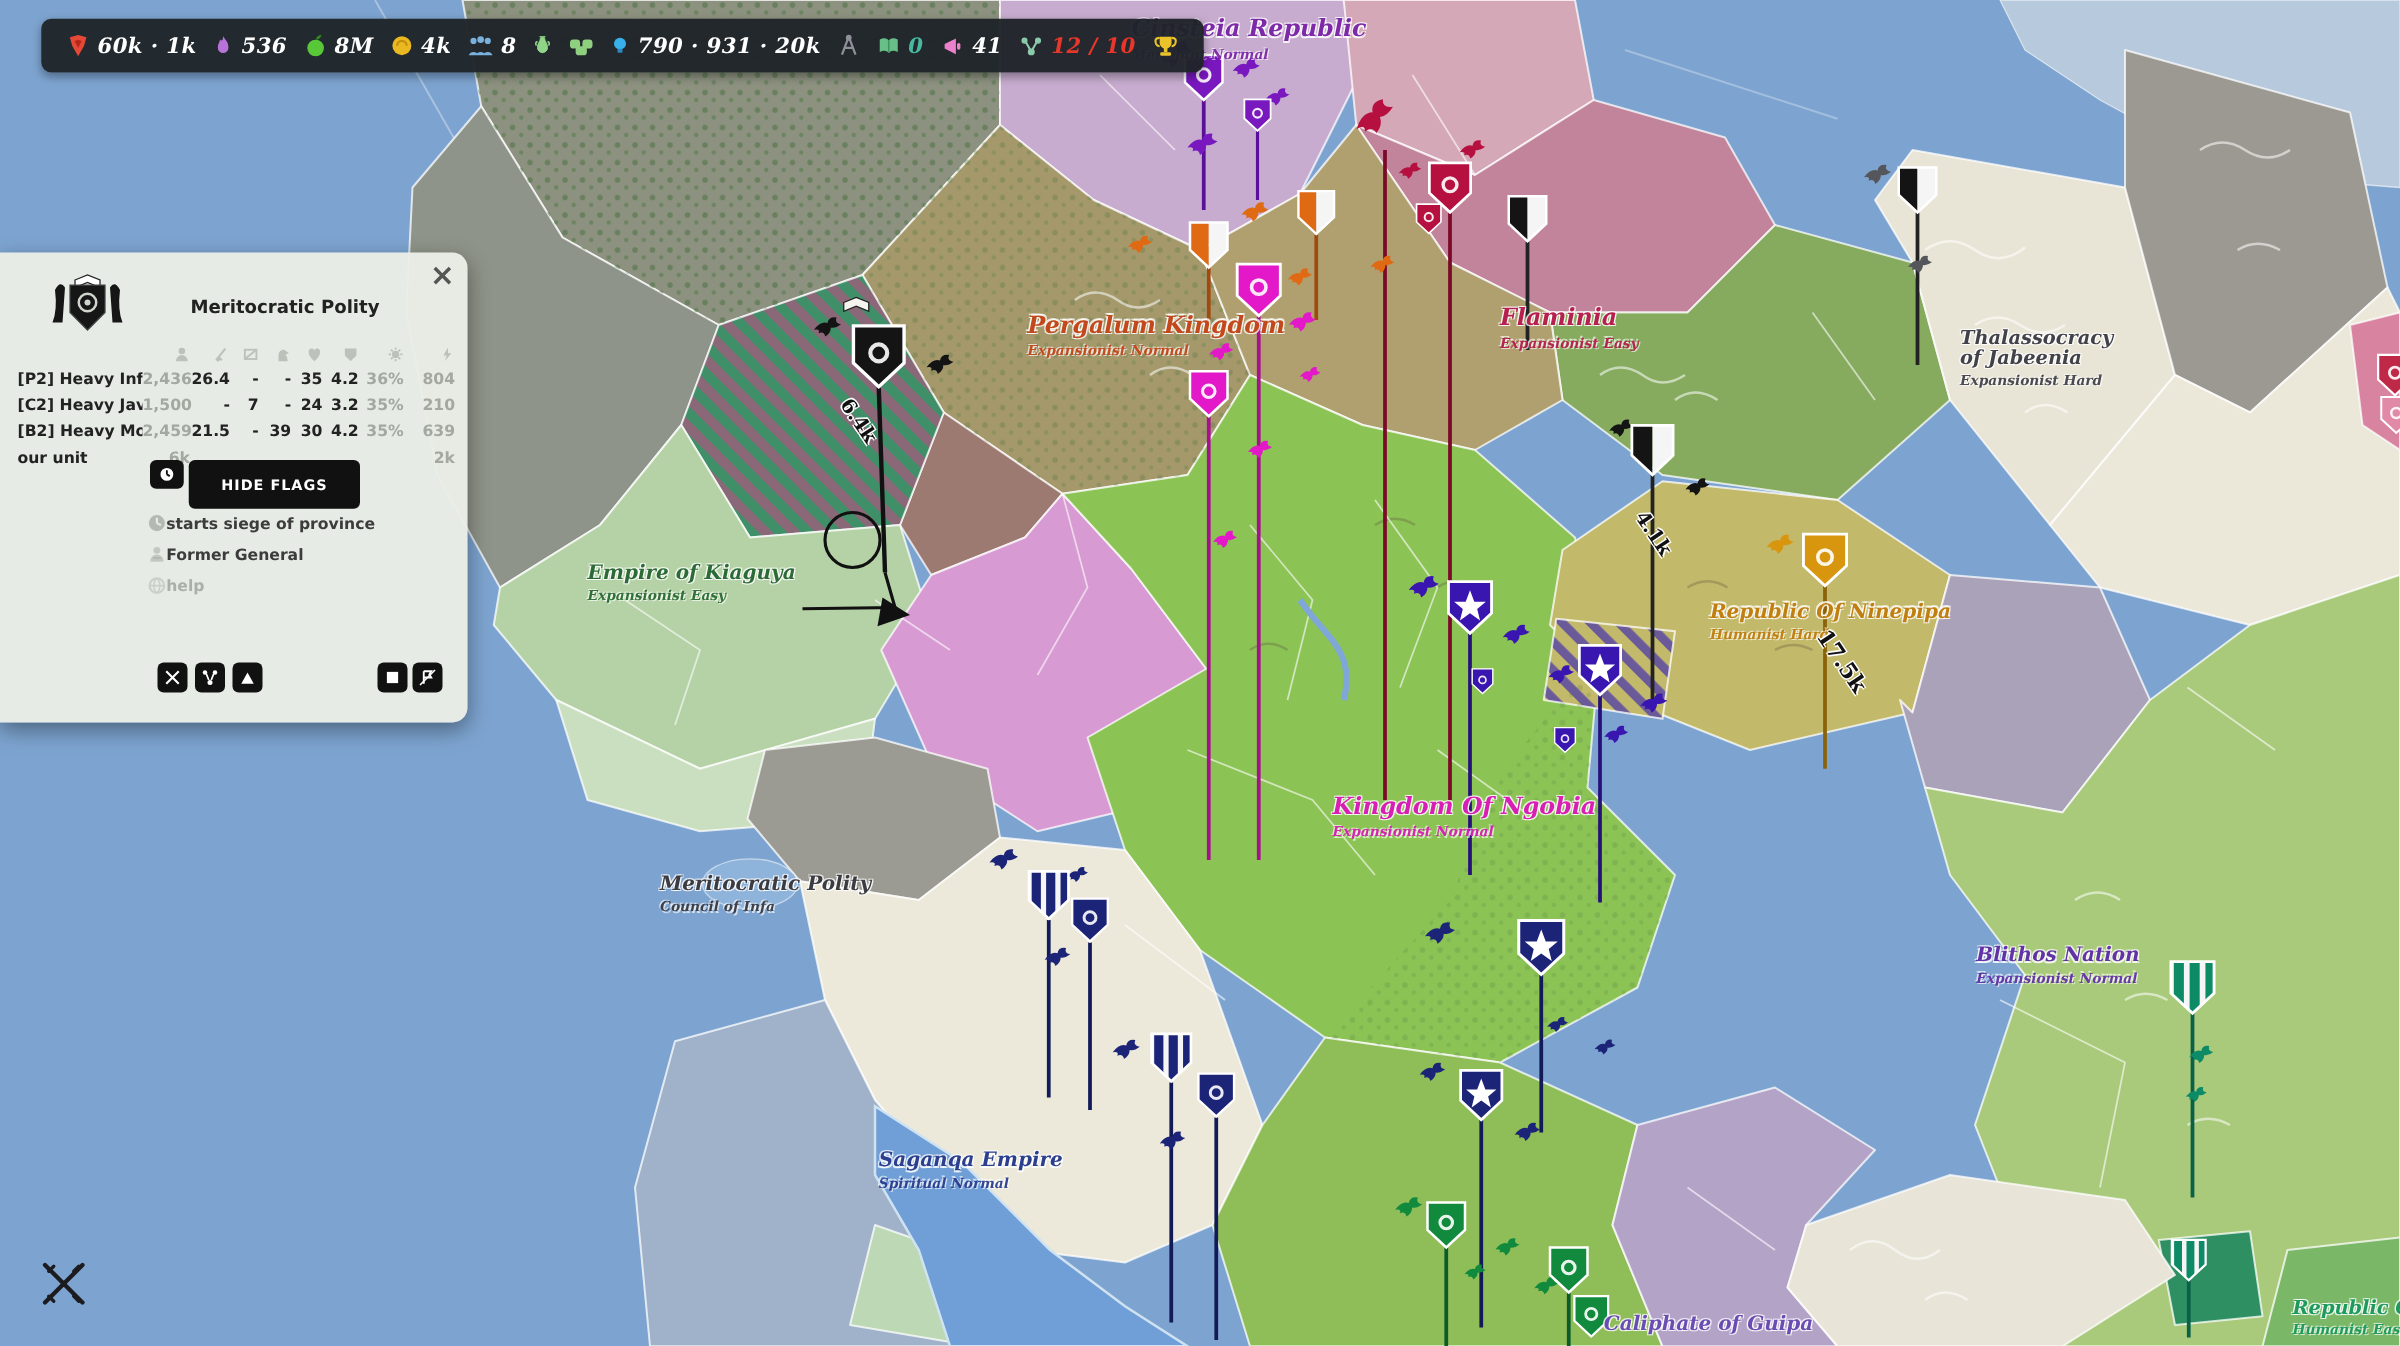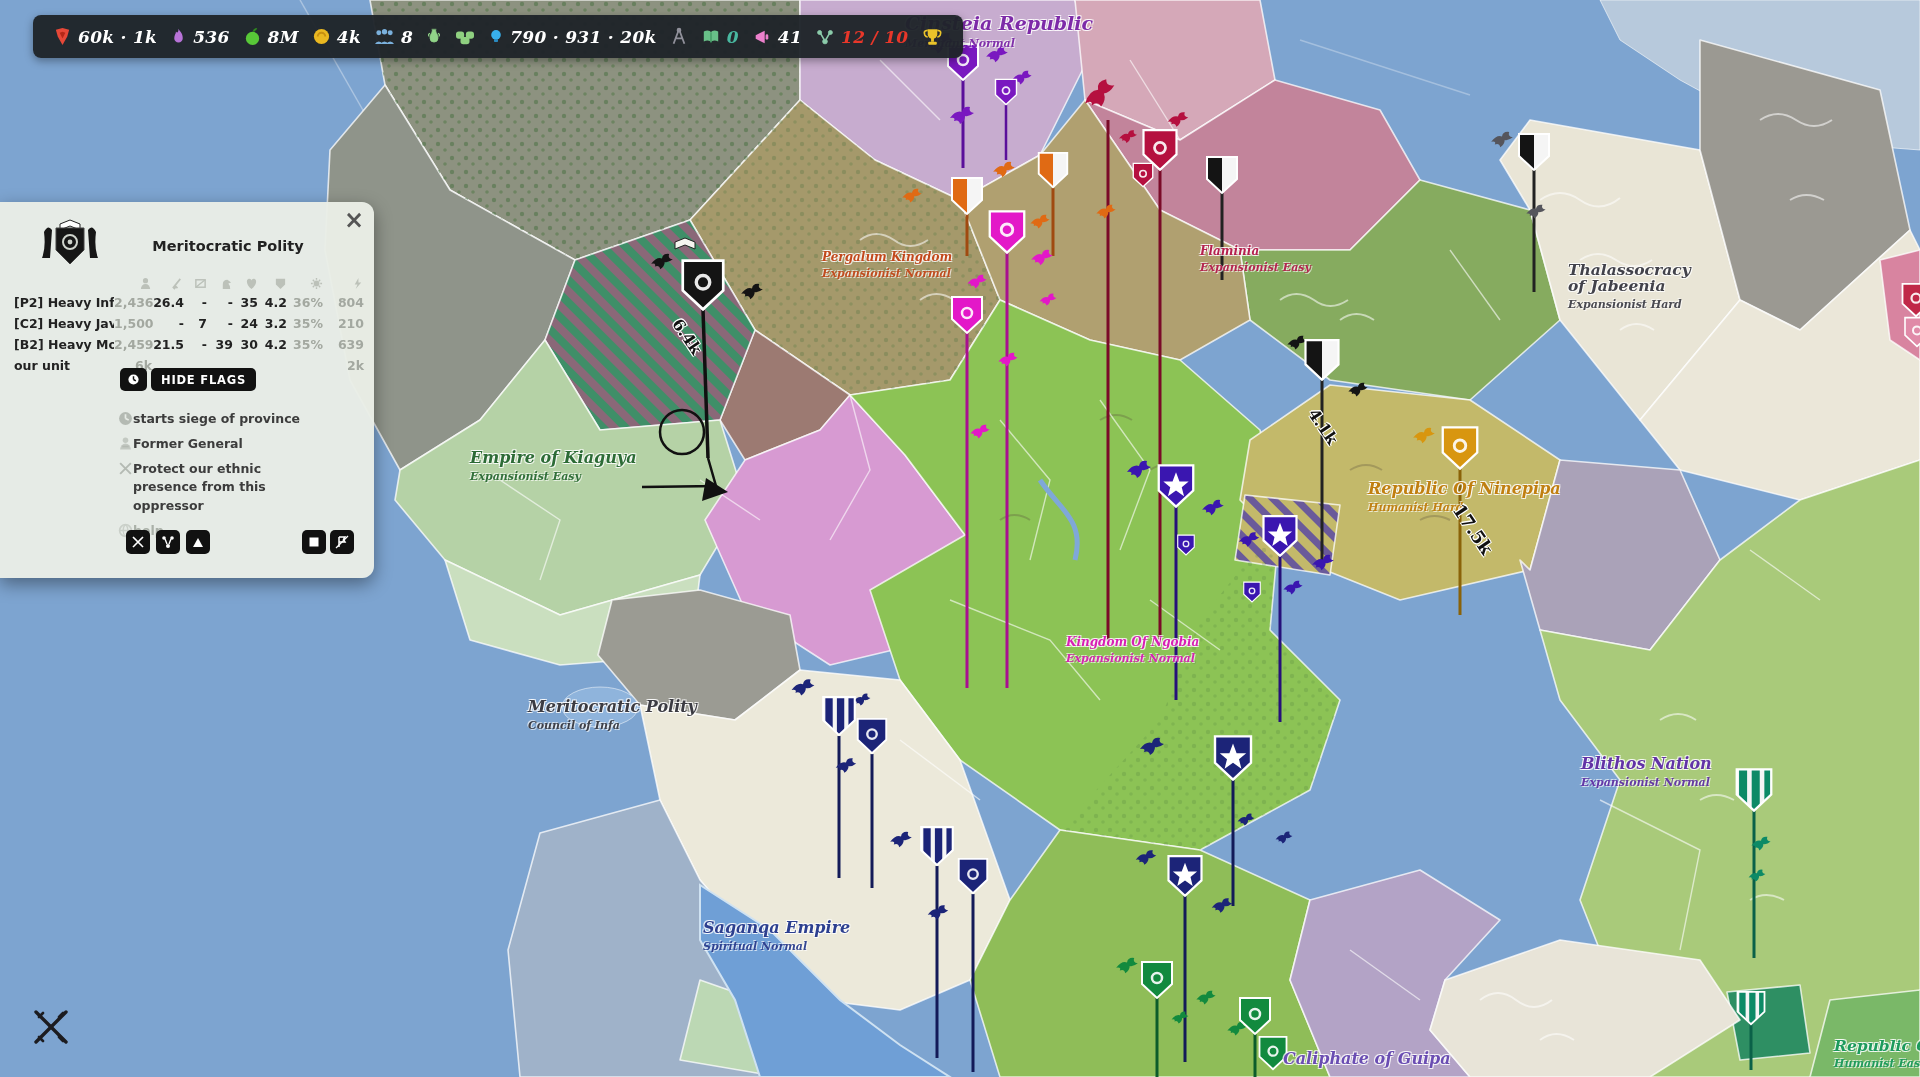--- a/index.html
+++ b/index.html
@@ -5,21 +5,21 @@
   html,body{margin:0;padding:0;}
   body{width:1920px;height:1077px;overflow:hidden;position:relative;
        font-family:"DejaVu Sans",sans-serif;background:#7da4d0;}
 
   
   #map{position:absolute;inset:0;}
 
   
   .nation{position:absolute;white-space:nowrap;pointer-events:none;}
   .nation .nm{font-family:"DejaVu Serif",serif;font-style:italic;font-weight:bold;
-      font-size:12px;line-height:1.05;
+      font-size:19px;line-height:1.05;
       text-shadow:1px 1px 0 rgba(255,255,255,.75),-1px -1px 0 rgba(255,255,255,.75),
                   1px -1px 0 rgba(255,255,255,.75),-1px 1px 0 rgba(255,255,255,.75);}
   .nation .sub{font-family:"DejaVu Serif",serif;font-style:italic;font-weight:bold;
       font-size:11px;margin-top:3px;opacity:.95;
       text-shadow:1px 1px 0 rgba(255,255,255,.7),-1px -1px 0 rgba(255,255,255,.7);}
   .nation.big .nm{font-size:19px;}
   .nation.wrap{white-space:normal;width:140px;margin-left:31px;}
 
   
   .asize{position:absolute;font-family:"DejaVu Serif",serif;font-weight:bold;font-size:16px;color:#111;
@@ -53,21 +53,21 @@
   .urow .c{text-align:right;}
   .urow .nm{text-align:left;overflow:hidden;white-space:nowrap;color:#222;}
   .urow .g{color:#a3a8a0;}
   .uhead{height:18px;}
   .uhead .c{display:flex;justify-content:flex-end;}
   .uhead svg{opacity:.55;}
 
   .pbtn{position:absolute;background:#111;border-radius:5px;display:flex;align-items:center;
       justify-content:center;cursor:pointer;}
   #btn-clock{left:120px;top:166px;width:27px;height:23px;}
-  #btn-hideflags{left:151px;top:166px;height:23px;padding:0 10px;
+  #btn-hideflags{left:151px;top:166px;height:39px;padding:0 26px;
       color:#fff;font-size:11.5px;font-weight:bold;letter-spacing:.8px;}
   .legend{position:absolute;left:118px;top:208px;width:240px;}
   .lrow{display:flex;margin-bottom:7px;align-items:flex-start;}
   .lrow .txt{font-size:12.5px;font-weight:bold;color:#3c3c3c;line-height:1.45;width:190px;}
   .lrow .txt.dim{color:#aab0a8;}
   .lrow svg{flex:none;margin-top:1px;opacity:.55;}
   .sqbtn{width:24px;height:24px;top:328px;}
 
   
   #cursor-swords{position:absolute;left:30px;top:1006px;}
@@ -629,26 +629,20 @@
     <div class="lrow">
       <svg width="15" height="15" viewBox="0 0 14 14">
           <circle cx="7" cy="4" r="2.6" fill="#a8aea6"></circle>
           <path d="M2,12.5 a5,5.5 0 0 1 10,0 z" fill="#a8aea6"></path>
           <rect x="4" y="9" width="6" height="1.6" fill="#8d938b"></rect>
         </svg>
       <div class="txt">Former General</div>
     </div>
     <div class="lrow">
       <svg width="15" height="15" viewBox="0 0 14 14">
-          <path d="M2,2 L12,12 M12,2 L2,12" stroke="#8d938b" stroke-width="1.8"></path>
-        </svg>
-      <div class="txt">Protect our ethnic presence from this oppressor</div>
-    </div>
-    <div class="lrow">
-      <svg width="15" height="15" viewBox="0 0 14 14">
           <circle cx="7" cy="7" r="5.5" fill="none" stroke="#b4bab2" stroke-width="1.6"></circle>
           <path d="M1.5,7 H12.5 M7,1.5 C4,4 4,10 7,12.5 C10,10 10,4 7,1.5" fill="none" stroke="#b4bab2" stroke-width="1.2"></path>
         </svg>
       <div class="txt dim">help</div>
     </div>
   </div>
 
   <div class="pbtn sqbtn" style="left:126px">
     <svg width="14" height="14" viewBox="0 0 14 14">
         <path d="M2,2 L12,12 M12,2 L2,12 M3,10 L4,11 M10,10 L11,11" stroke="#fff" stroke-width="1.7"></path>

